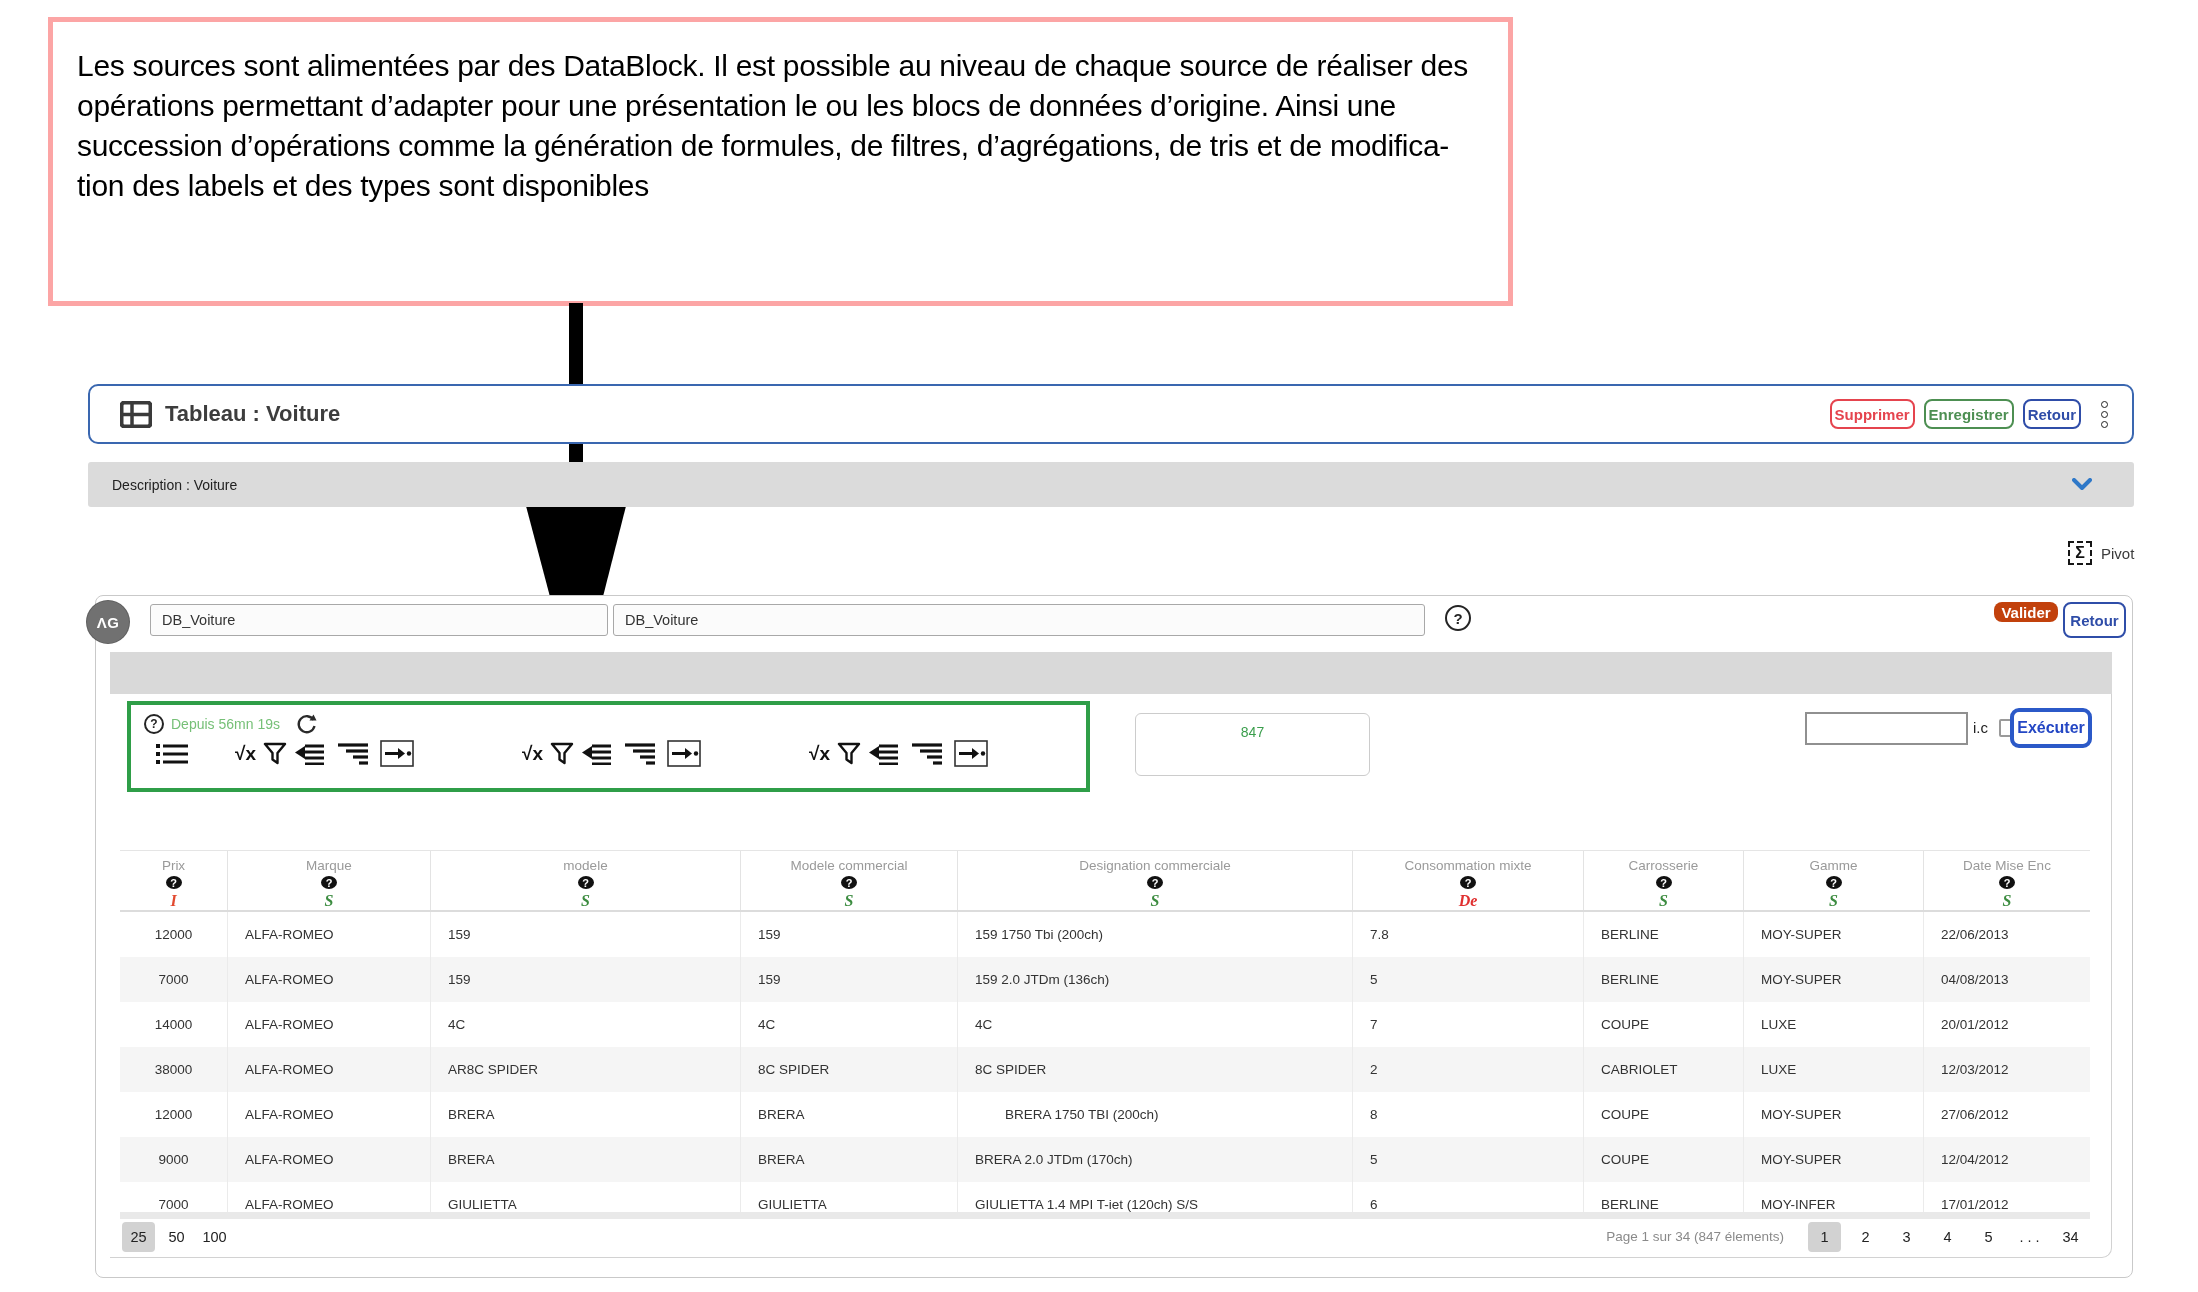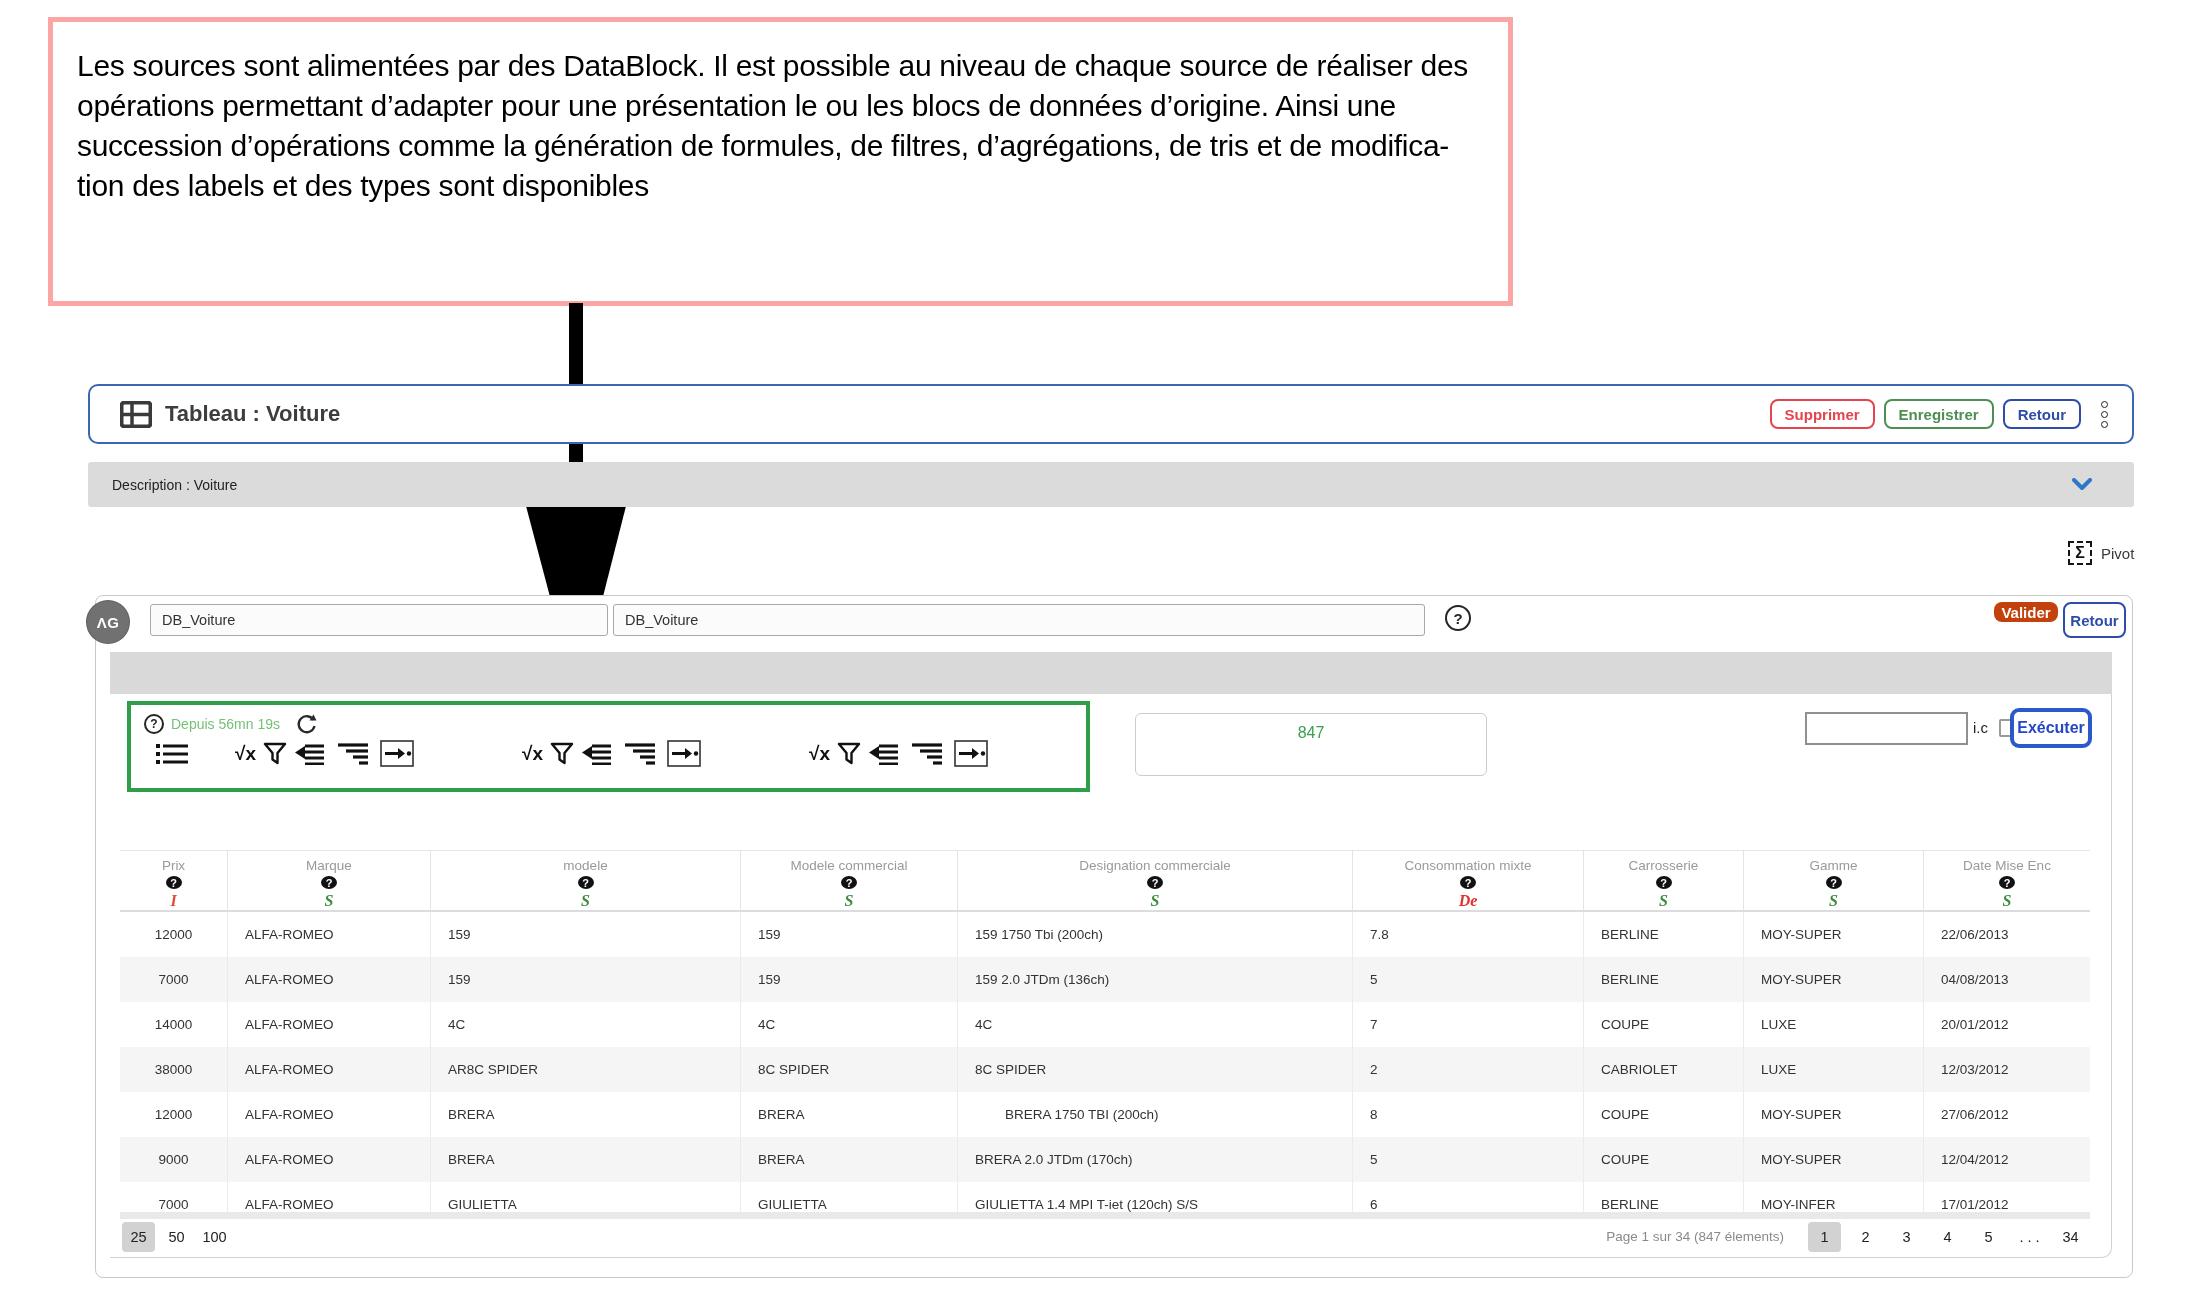--- a/index.html
+++ b/index.html
@@ -13,21 +13,21 @@
   
   .arrow-svg { position:absolute; left:500px; top:303px; }
 
   
   .titlebar { position:absolute; left:88px; top:384px; width:2046px; height:60px;
     border:2px solid #3a67b0; border-radius:10px; background:#fff; display:flex; align-items:center; }
   .grid-icon { margin-left:30px; }
   .page-title { font-size:22px; font-weight:bold; color:#3d3d3d; margin-left:13px; }
   .tb-spacer { flex:1; }
   .btn { border-radius:8px; border:2.5px solid; font-weight:bold; font-size:15px;
-    height:30px; line-height:25px; padding:0 13px; margin-left:9px; background:#fff; }
+    height:30px; line-height:25px; padding:0 3px; margin-left:9px; background:#fff; }
   .btn-red   { color:#e5444e; border-color:#e5444e; }
   .btn-green { color:#4d8f52; border-color:#4d8f52; }
   .btn-blue  { color:#2f4da8; border-color:#2f4da8; }
   .kebab { margin:0 24px 0 20px; display:flex; flex-direction:column; gap:3px; }
   .kebab i { width:7px; height:7px; border:1.7px solid #222; border-radius:50%; display:block; }
 
   
   .descbar { position:absolute; left:88px; top:462px; width:2046px; height:45px;
     background:#dbdbdb; border-radius:3px; display:flex; align-items:center; }
   .descbar span { font-size:14px; color:#222; margin-left:24px; }
@@ -68,23 +68,23 @@
   .gb-status { font-size:14px; color:#76c077; margin-left:7px; }
   .gb-refresh { margin-left:15px; }
   .gb-row2 { display:flex; align-items:center; margin-top:5px; }
   .list-icon { margin-left:24px; }
   .op-group { display:flex; align-items:center; margin-left:46px; }
   .op-group.g2, .op-group.g3 { margin-left:100px; }
   .sqrt { font-size:19px; font-weight:bold; color:#111; margin-right:7px; }
   .op-group svg { margin-right:8px; }
 
   
-  .countbox { position:absolute; left:1135px; top:713px; width:352px; height:63px;
+  .countbox { position:absolute; left:1135px; top:713px; width:235px; height:63px;
     border:1.5px solid #ccc; border-radius:6px; display:flex; justify-content:center;
-    padding-top:10px; font-size:16px; color:#3a9e4c; }
+    padding-top:10px; font-size:14px; color:#3a9e4c; }
   .filter-input { position:absolute; left:1805px; top:712px; width:163px; height:33px;
     border:2px solid #909090; background:#fff; }
   .ic-label { position:absolute; left:1973px; top:719px; font-size:15px; color:#222; }
   .ic-check { position:absolute; left:1999px; top:719px; width:18px; height:18px;
     border:2px solid #9a9a9a; border-radius:2px; background:#fff; }
   .btn-exec { position:absolute; left:2010px; top:708px; width:82px; height:40px;
     border:4px solid #2b59c8; border-radius:9px; color:#2447c4; font-weight:bold; font-size:16px;
     background:#fff; display:flex; align-items:center; justify-content:center; }
 
   

